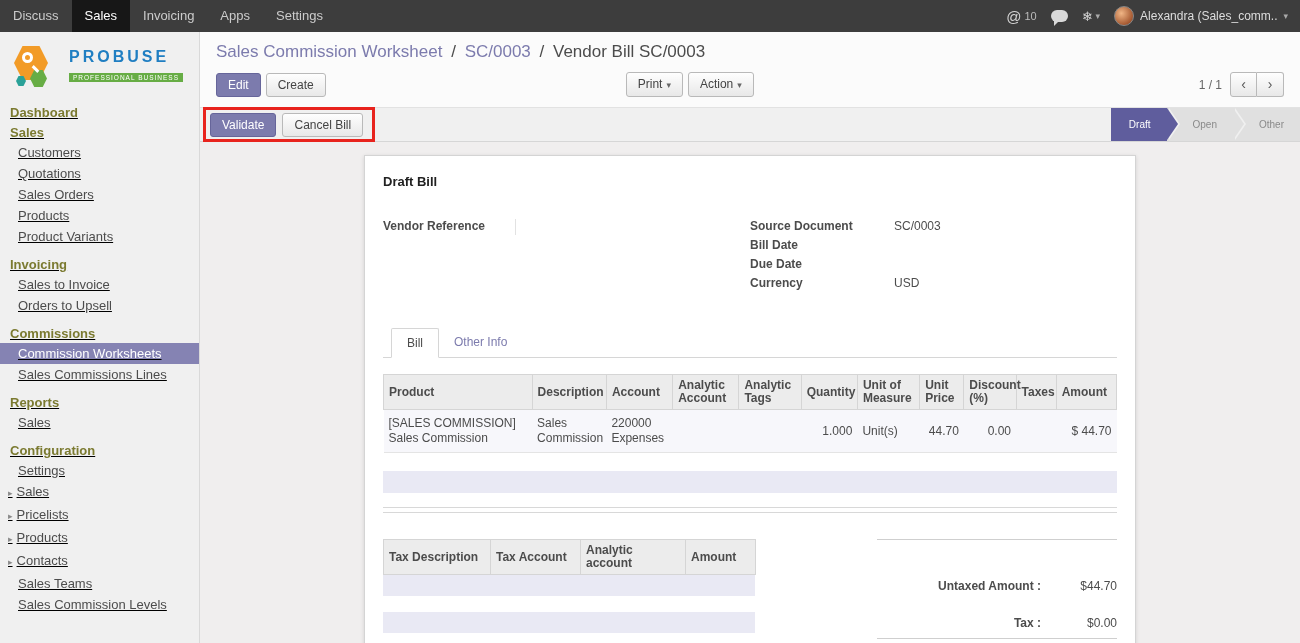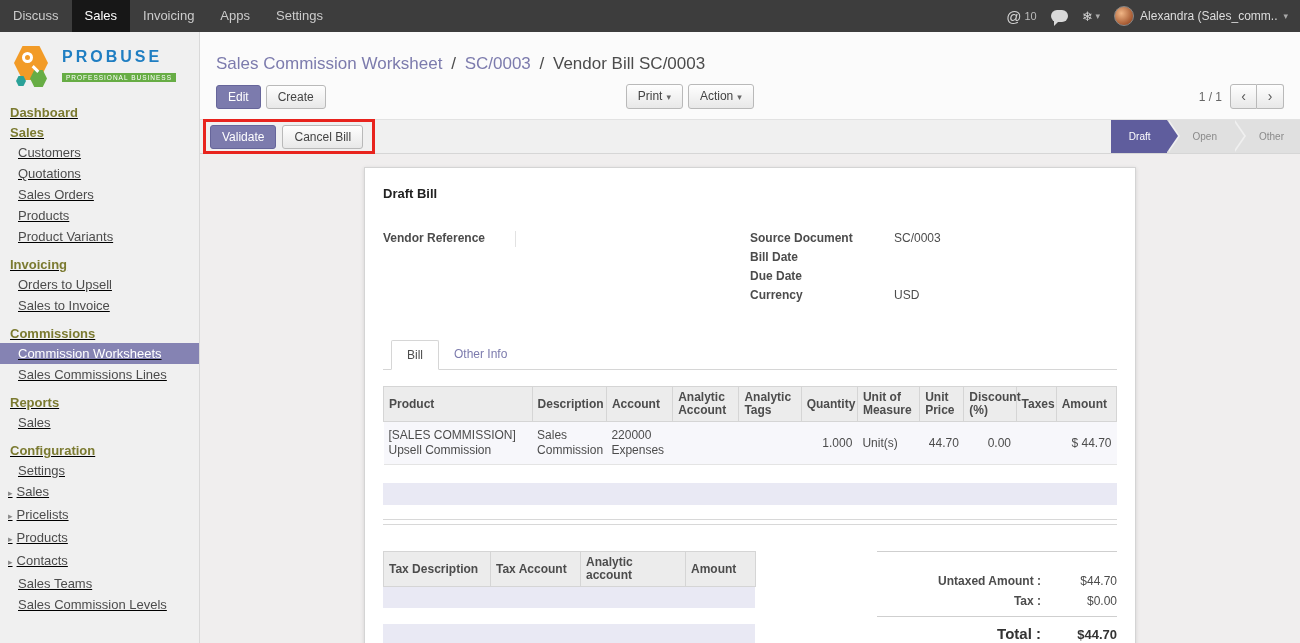--- a/index.html
+++ b/index.html
@@ -29,41 +29,41 @@
   .caret { font-size: 9px; color: #aaa; }
   .userbox { display: flex; align-items: center; gap: 6px; }
   .avatar { width: 20px; height: 20px; border-radius: 50%; background: radial-gradient(circle at 35% 35%, #f0b585, #a65a32 70%, #6e3118); border: 1px solid #888; display: inline-block; }
   .user-name { font-size: 12px; color: #dddddd; }
 
   .body-row { flex: 1; display: flex; min-height: 0; }
 
   
   .sidebar { width: 200px; background: #f0f0f0; border-right: 1px solid #d9d9d9; flex-shrink: 0; overflow: hidden; }
   .logo { padding: 12px 8px 10px 14px; }
-  .logo-row { display: flex; align-items: center; gap: 8px; }
+  .logo-row { display: flex; align-items: center; gap: 15px; }
   .hexwrap { position: relative; width: 40px; height: 44px; flex-shrink: 0; }
   .hex { position: absolute; clip-path: polygon(25% 0, 75% 0, 100% 50%, 75% 100%, 25% 100%, 0 50%); }
   .hex-orange { width: 34px; height: 34px; background: #f29b27; left: 0; top: 2px; }
   .hex-green  { width: 17px; height: 17px; background: #67ad45; left: 16px; top: 26px; }
   .hex-teal   { width: 10px; height: 10px; background: #2aa198; left: 2px; top: 32px; }
   .magnifier { position: absolute; left: 8px; top: 8px; width: 11px; height: 11px; border: 3px solid #ffffff; border-radius: 50%; }
   .magnifier::after { content:""; position:absolute; width:3px; height:8px; background:#fff; left:9px; top:10px; transform: rotate(-45deg); }
   .brand { color: #1f7ec2; font-weight: bold; font-size: 16px; letter-spacing: 3px; }
   .tagline { background: #67ad45; color: #fff; font-size: 6.5px; letter-spacing: 1px; padding: 1px 4px; display: inline-block; margin-top: 2px; white-space: nowrap; }
   .nav { padding-top: 4px; font-size: 13px; text-decoration: underline; }
   .nav-header { color: #7b7a30; font-weight: bold; padding: 3px 10px 2px; }
   .nav-section { margin-bottom: 7px; }
   .nav-item { color: #4c4c4c; padding: 3px 10px 3px 18px; cursor: pointer; line-height: 15px; }
   .nav-item.active { background: #8583b3; color: #ffffff; }
   .nav-item .expander { color: #8a8a8a; font-size: 9px; margin-right: 4px; margin-left: -10px; }
 
   
   .main { flex: 1; display: flex; flex-direction: column; min-width: 0; background: #f0eeee; }
 
-  .control-panel { background: #fbfbfb; padding: 22px 16px 9px; flex-shrink: 0; }
+  .control-panel { background: #fbfbfb; padding: 10px 16px 9px; flex-shrink: 0; }
   .breadcrumb { font-size: 17px; margin-bottom: 9px; color: #555; }
   .breadcrumb .bc-link { color: #7c7bad; cursor: pointer; }
   .breadcrumb .bc-sep { color: #4c4c4c; margin: 0 4px; }
   .breadcrumb .bc-current { color: #4c4c4c; }
 
   .cp-actions { display: flex; align-items: center; height: 27px; }
   .btn {
     font-size: 12px; padding: 4px 11px; border: 1px solid #b9b9b9; border-radius: 3px;
     background: linear-gradient(#fefefe, #e8e8e8); color: #444; cursor: pointer; line-height: 14px;
   }
@@ -139,21 +139,21 @@
   .tax-block { width: 372px; }
   table.taxes { width: 100%; border-collapse: collapse; table-layout: fixed; font-size: 12px; }
   table.taxes th { background: #ececec; border: 1px solid #d5d5d5; font-weight: bold; color: #4c4c4c; text-align: left; padding: 4px 5px; line-height: 13px; }
   .tax-stripe1 { height: 21px; background: #e9e9f4; }
   .tax-stripe2 { height: 16px; background: #ffffff; }
   .tax-stripe3 { height: 21px; background: #e9e9f4; }
 
   .totals { margin-left: auto; width: 240px; font-size: 12px; border-top: 1px solid #cfcfcf; padding-top: 22px; }
   .trow { display: flex; align-items: baseline; margin-bottom: 6px; }
   .tlabel { flex: 1; text-align: right; font-weight: bold; color: #4c4c4c; padding-right: 14px; }
-  .tvalue { width: 62px; text-align: right; color: #4c4c4c; }
+  .tvalue { width: 62px; text-align: right; color: #4c4c4c; margin-top: 17px; }
   .totals-sep { border-top: 1px solid #cfcfcf; margin: 8px 0 8px; }
   .trow.total .tlabel { font-size: 15px; color: #333; }
   .trow.total .tvalue { font-size: 13px; font-weight: bold; color: #333; }
 </style>
 </head>
 <body>
 
 <div class="app">
 
   <header class="topbar">
@@ -202,22 +202,22 @@
           <div class="nav-header">Dashboard</div>
           <div class="nav-header">Sales</div>
           <div class="nav-item">Customers</div>
           <div class="nav-item">Quotations</div>
           <div class="nav-item">Sales Orders</div>
           <div class="nav-item">Products</div>
           <div class="nav-item">Product Variants</div>
         </div>
         <div class="nav-section">
           <div class="nav-header">Invoicing</div>
+          <div class="nav-item">Sales to Invoice</div>
           <div class="nav-item">Orders to Upsell</div>
-          <div class="nav-item">Sales to Invoice</div>
         </div>
         <div class="nav-section">
           <div class="nav-header">Commissions</div>
           <div class="nav-item active">Commission Worksheets</div>
           <div class="nav-item">Sales Commissions Lines</div>
         </div>
         <div class="nav-section">
           <div class="nav-header">Reports</div>
           <div class="nav-item">Sales</div>
         </div>
@@ -334,21 +334,21 @@
                 <th>Quantity</th>
                 <th>Unit of Measure</th>
                 <th>Unit Price</th>
                 <th>Discount (%)</th>
                 <th>Taxes</th>
                 <th>Amount</th>
               </tr>
             </thead>
             <tbody>
               <tr class="line-row">
-                <td>[SALES COMMISSION] Upsell Commission</td>
+                <td>[SALES COMMISSION] Sales Commission</td>
                 <td>Sales Commission</td>
                 <td>220000 Expenses</td>
                 <td></td>
                 <td></td>
                 <td class="num">1.000</td>
                 <td>Unit(s)</td>
                 <td class="num">44.70</td>
                 <td class="num">0.00</td>
                 <td></td>
                 <td class="num">$ 44.70</td>

